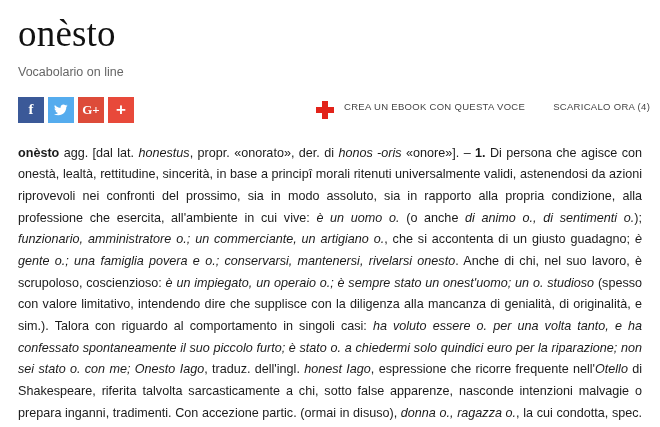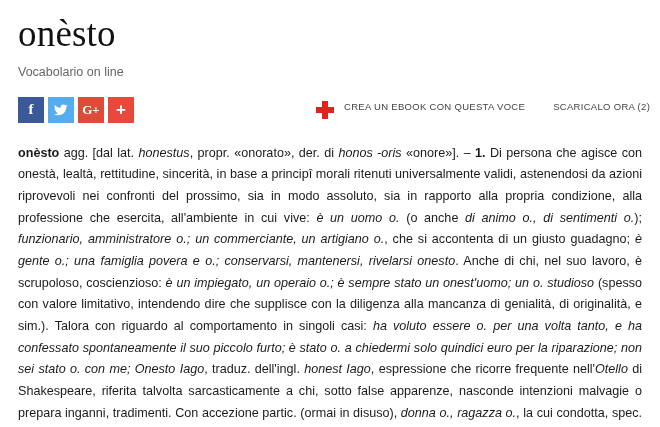--- a/index.html
+++ b/index.html
@@ -133,21 +133,21 @@
             <path fill="#ffffff" d="M13.6 1.6c-.5.2-1 .4-1.6.5.6-.3 1-.9 1.2-1.5-.5.3-1.1.6-1.8.7C10.9.7 10.2.4 9.4.4c-1.5 0-2.8 1.2-2.8 2.8 0 .2 0 .4.1.6C4.4 3.7 2.3 2.6.9.9c-.2.4-.4.9-.4 1.4 0 1 .5 1.8 1.2 2.3-.4 0-.9-.1-1.2-.3 0 1.4.9 2.5 2.2 2.7-.2.1-.5.1-.7.1-.2 0-.4 0-.5-.1.4 1.1 1.4 1.9 2.6 1.9-1 .8-2.2 1.2-3.5 1.2H0c1.2.8 2.7 1.2 4.3 1.2 5.2 0 8-4.3 8-8v-.4c.5-.4 1-.9 1.3-1.4z"></path>
           </svg>
       </span>
       <span class="sq sq-gp">G+</span>
       <span class="sq sq-more">+</span>
     </div>
 
     <div class="ebook-area">
       <span class="redcross"></span>
       <a class="ebook-link">CREA UN EBOOK CON QUESTA VOCE</a>
-      <a class="download-link">SCARICALO ORA (2)</a>
+      <a class="download-link">SCARICALO ORA (4)</a>
     </div>
   </div>
 
   <div class="entry">
     <b class="hw">onèsto</b>
     <span> </span>
     <span>agg.</span>
     <span>[dal lat. </span><i>honestus</i><span>, propr. «onorato», der. di </span><i>honos -oris</i><span> «onore»]. – </span><b>1.</b><span> Di persona che agisce con onestà, lealtà, rettitudine, sincerità, in base a principî morali ritenuti universalmente validi, astenendosi da azioni riprovevoli nei confronti del prossimo, sia in modo assoluto, sia in rapporto alla propria condizione, alla professione che esercita, all'ambiente in cui vive: </span><i>è un uomo o.</i><span> (o anche </span><i>di animo o., di sentimenti o.</i><span>); </span><i>funzionario, amministratore o.; un commerciante, un artigiano o.</i><span>, che si accontenta di un giusto guadagno; </span><i>è gente o.; una famiglia povera e o.; conservarsi, mantenersi, rivelarsi onesto</i><span>. Anche di chi, nel suo lavoro, è scrupoloso, coscienzioso: </span><i>è un impiegato, un operaio o.; è sempre stato un onest'uomo; un o. studioso</i><span> (spesso con valore limitativo, intendendo dire che supplisce con la diligenza alla mancanza di genialità, di originalità, e sim.). Talora con riguardo al comportamento in singoli casi: </span><i>ha voluto essere o. per una volta tanto, e ha confessato spontaneamente il suo piccolo furto; è stato o. a chiedermi solo quindici euro per la riparazione; non sei stato o. con me; Onesto Iago</i><span>, traduz. dell'ingl. </span><i>honest Iago</i><span>, espressione che ricorre frequente nell'</span><i>Otello</i><span> di Shakespeare, riferita talvolta sarcasticamente a chi, sotto false apparenze, nasconde intenzioni malvagie o prepara inganni, tradimenti. Con accezione partic. (ormai in disuso), </span><i>donna o., ragazza o.</i><span>, la cui condotta, spec. nella sfera sessuale, si conformava a quei principî che dall'opinione comune venivano ritenuti moralmente corretti. Sostantivato, al plur., persone oneste: </span>
   </div>
 

